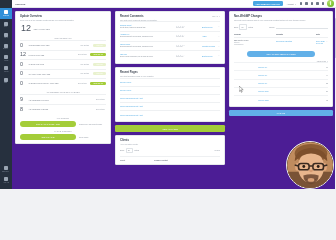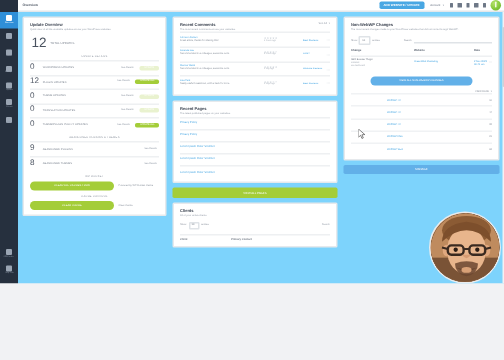--- a/index.html
+++ b/index.html
@@ -40,21 +40,21 @@
     font-size: 1.5px; line-height: 1.9px;
     color: #8a95a4; letter-spacing: 0.01px;
     transform: scale(0.9);
     white-space: nowrap;
     text-align: center;
   }
   .sb-item.active .sb-lbl { color: #fff; }
   .sb-bottom { position: absolute; bottom: 3px; left: 0; width: 12px; }
 
   
-  .mainwrap { flex: 1; height: 189px; display: flex; flex-direction: column; background: #7dd3fc; }
+  .mainwrap { flex: 1; height: 189px; display: flex; flex-direction: column; background: #4c1d95; }
 
   
   .topbar {
     height: 8px; background: #ffffff;
     display: flex; align-items: center;
     padding: 0 2px 0 3px;
     border-bottom: 0.4px solid #e4e7ea;
     flex: 0 0 8px;
   }
   .top-title { font-size: 2.3px; color: #4c5562; font-weight: bold; }

